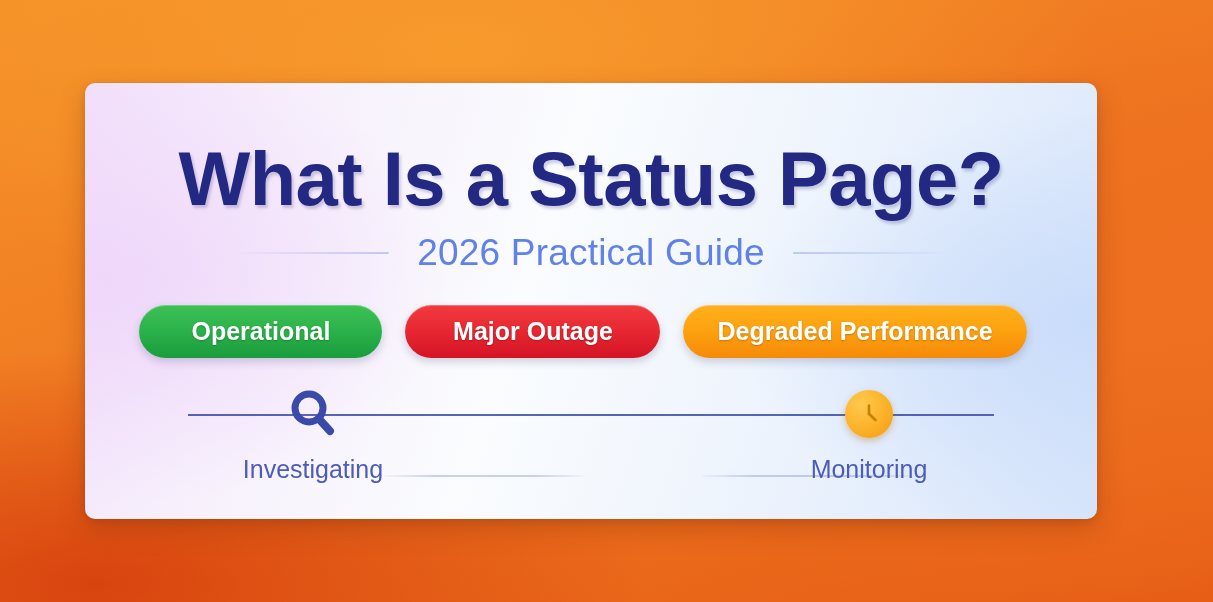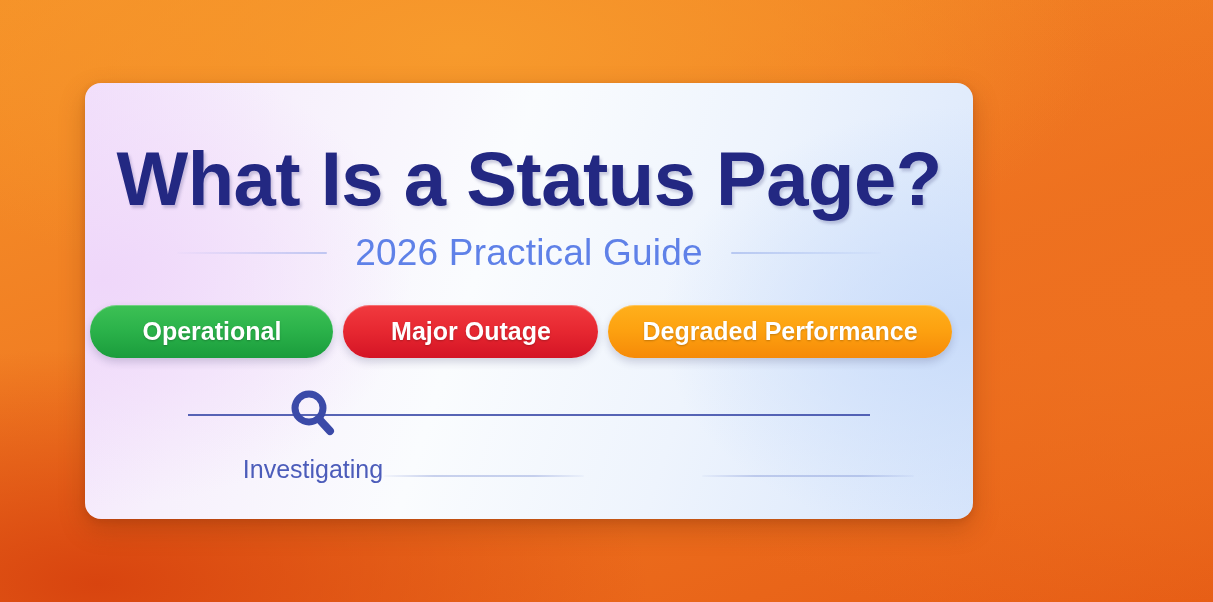--- a/index.html
+++ b/index.html
@@ -23,23 +23,23 @@
       radial-gradient(ellipse 85% 70% at 38% 8%, #f79a2c 0%, rgba(247,154,44,0) 62%),
       radial-gradient(ellipse 70% 60% at 8% 97%, #d8440f 0%, rgba(216,68,15,0) 65%),
       radial-gradient(ellipse 80% 80% at 97% 50%, #ee7020 0%, rgba(238,112,32,0) 70%),
       linear-gradient(160deg, #f59128 0%, #f07a22 45%, #e65c15 100%);
   }
 
   #card {
     position: absolute;
     left: 85px;
     top: 83px;
-    width: 888px;
+    width: 1012px;
     height: 436px;
-    border-radius: 16px;
+    border-radius: 10px;
     background:
       radial-gradient(ellipse 60% 90% at 2% 45%, #efd7fa 0%, rgba(239,215,250,0) 58%),
       radial-gradient(ellipse 55% 80% at 99% 55%, #c9dcfa 0%, rgba(201,220,250,0) 62%),
       linear-gradient(108deg, #f2e0fb 0%, #f7f0fc 20%, #fafcfe 44%, #eef4fd 68%, #d7e5fb 100%);
     box-shadow: 0 10px 26px rgba(120, 45, 10, 0.30),
                 0 2px 6px rgba(120, 45, 10, 0.18);
     overflow: hidden;
   }
 
   
@@ -88,21 +88,21 @@
 
   
   #pill-row {
     position: absolute;
     left: 0;
     right: 16px;
     top: 222px;
     display: flex;
     align-items: center;
     justify-content: center;
-    gap: 10px;
+    gap: 23px;
   }
   .pill {
     height: 53px;
     border-radius: 27px;
     display: flex;
     align-items: center;
     justify-content: center;
     padding: 0 34px;
     font-size: 25px;
     font-weight: 700;
@@ -240,17 +240,28 @@
       <div class="step">
         <div class="step-icon">
           <svg width="58" height="58" viewBox="0 0 58 58" aria-hidden="true">
             <circle cx="25" cy="23" r="14" fill="none" stroke="#3b4aa8" stroke-width="7"></circle>
             <line x1="35" y1="34" x2="46" y2="46" stroke="#3b4aa8" stroke-width="8" stroke-linecap="round"></line>
           </svg>
         </div>
         <div class="step-label">Investigating</div>
       </div>
 
+      <div class="step">
+        <div class="step-icon">
+          <div class="icon-badge amber">
+            <svg width="30" height="30" viewBox="0 0 30 30" aria-hidden="true">
+              <line x1="15" y1="15" x2="15" y2="6.5" stroke="#c97f06" stroke-width="2.6" stroke-linecap="round"></line>
+              <line x1="15" y1="15" x2="21.5" y2="21" stroke="#c97f06" stroke-width="2.6" stroke-linecap="round"></line>
+            </svg>
+          </div>
+        </div>
+        <div class="step-label">Monitoring</div>
+      </div>
 
 
     </div>
   </div>
 </div>
 
 </body></html>

